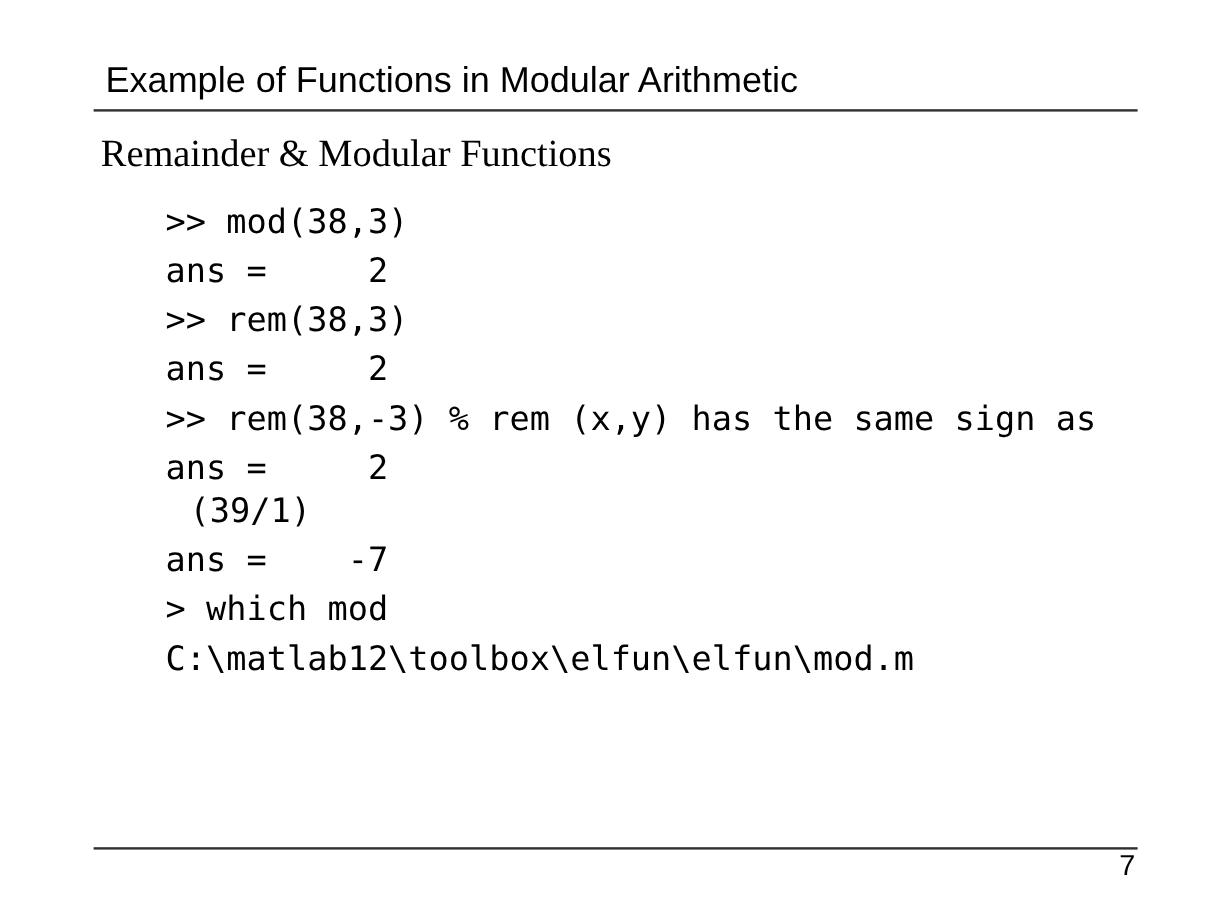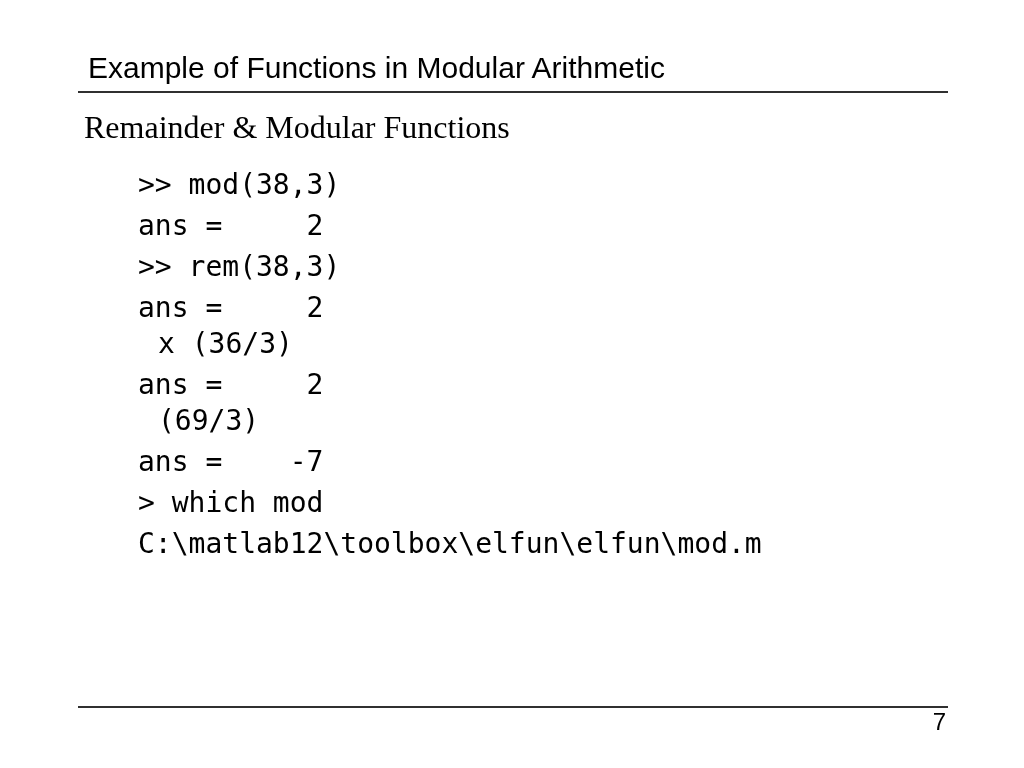--- a/index.html
+++ b/index.html
@@ -85,23 +85,23 @@
 
   <div class="rule rule-top"></div>
 
   <div class="subtitle">Remainder &amp; Modular Functions</div>
 
   <div class="code-block">
     <div class="code-line">&gt;&gt; mod(38,3)</div>
     <div class="code-line">ans =     2</div>
     <div class="code-line">&gt;&gt; rem(38,3)</div>
     <div class="code-line">ans =     2</div>
-    <div class="code-line wrapped">x (36/3)</div>
+    <div class="code-line">&gt;&gt; rem(38,-3) % rem (x,y) has the same sign as</div>
     <div class="code-line">ans =     2</div>
-    <div class="code-line wrapped">(69/3)</div>
+    <div class="code-line wrapped">(39/1)</div>
     <div class="code-line">ans =    -7</div>
     <div class="code-line">&gt; which mod</div>
     <div class="code-line">C:\matlab12\toolbox\elfun\elfun\mod.m</div>
   </div>
 
   <div class="rule rule-bottom"></div>
 
   <div class="page-number">7</div>
 
 </div>

